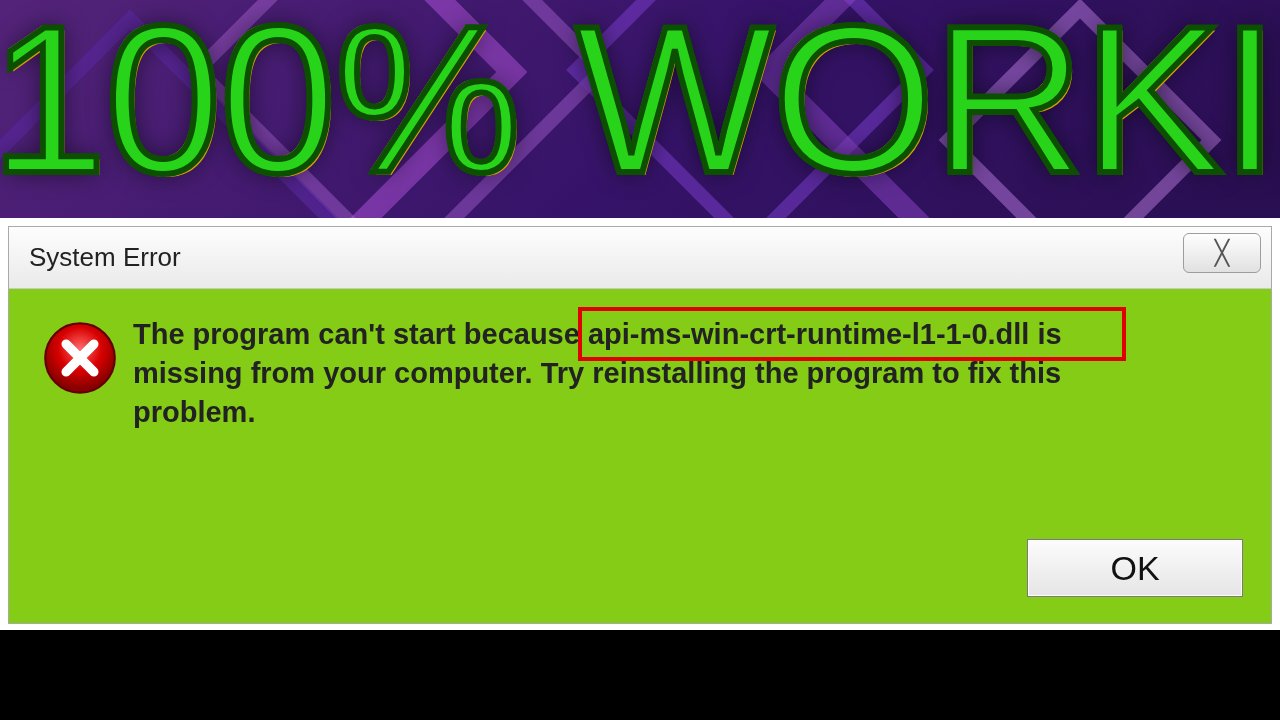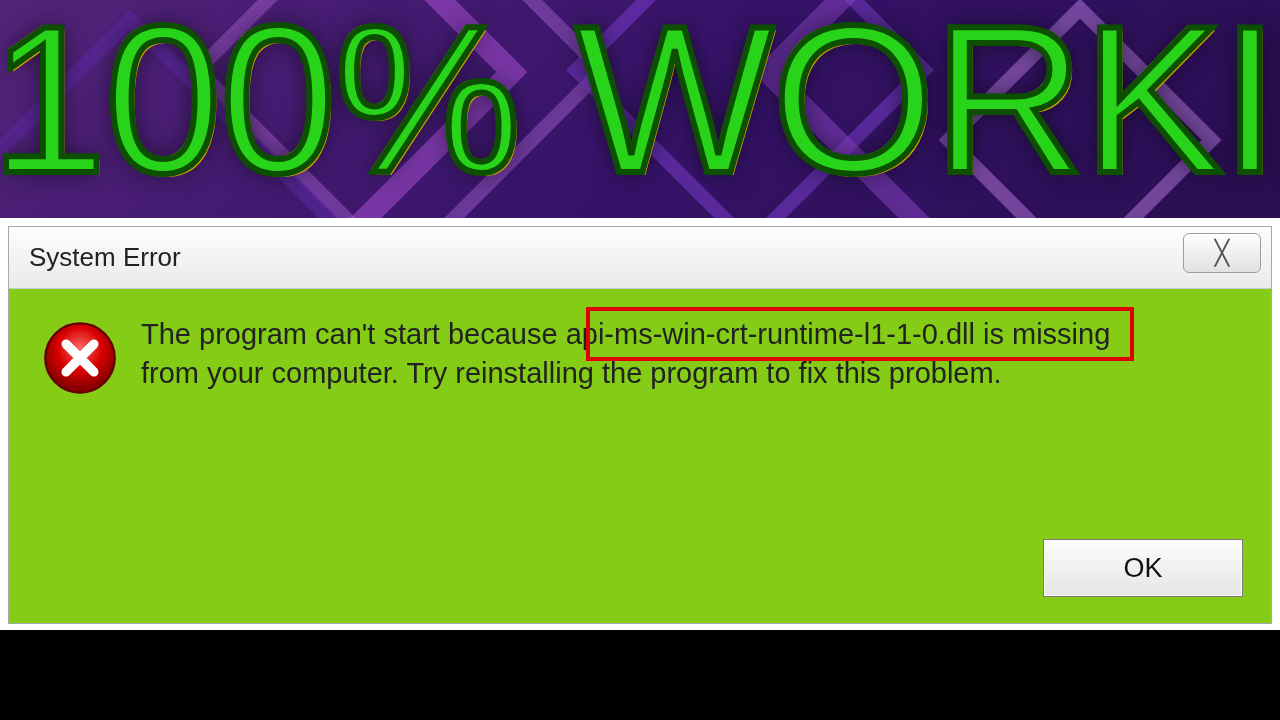--- a/index.html
+++ b/index.html
@@ -109,22 +109,23 @@
     justify-content: center;
     font-size: 24px;
     color: #555;
     font-family: "Segoe UI Symbol", sans-serif;
     cursor: pointer;
   }
   .body {
     flex: 1;
     display: flex;
     padding: 26px 34px 0 34px;
-    gap: 24px;
-    position: relative;
+    gap: 16px;
+    position: relative;
+    font-weight: bold;
   }
   .err-icon {
     width: 74px; height: 74px;
     flex-shrink: 0;
     margin-top: 6px;
   }
   .err-icon svg { width: 100%; height: 100%; }
   .msg {
     font-size: 29px;
     line-height: 1.35;
@@ -142,25 +143,25 @@
     pointer-events: none;
   }
   .footer {
     height: 96px;
     display: flex;
     align-items: center;
     justify-content: flex-end;
     padding: 0 28px 14px 0;
   }
   .ok-btn {
-    width: 200px;
+    width: 216px;
     height: 58px;
     border: 1px solid #7a7a7a;
     background: linear-gradient(#fcfcfc, #e5e5e5);
-    font-size: 27px;
+    font-size: 34px;
     color: #111;
     display: flex;
     align-items: center;
     justify-content: center;
     cursor: pointer;
     box-shadow: inset 0 0 0 1px #fff;
   }
 </style>
 </head>
 <body>

